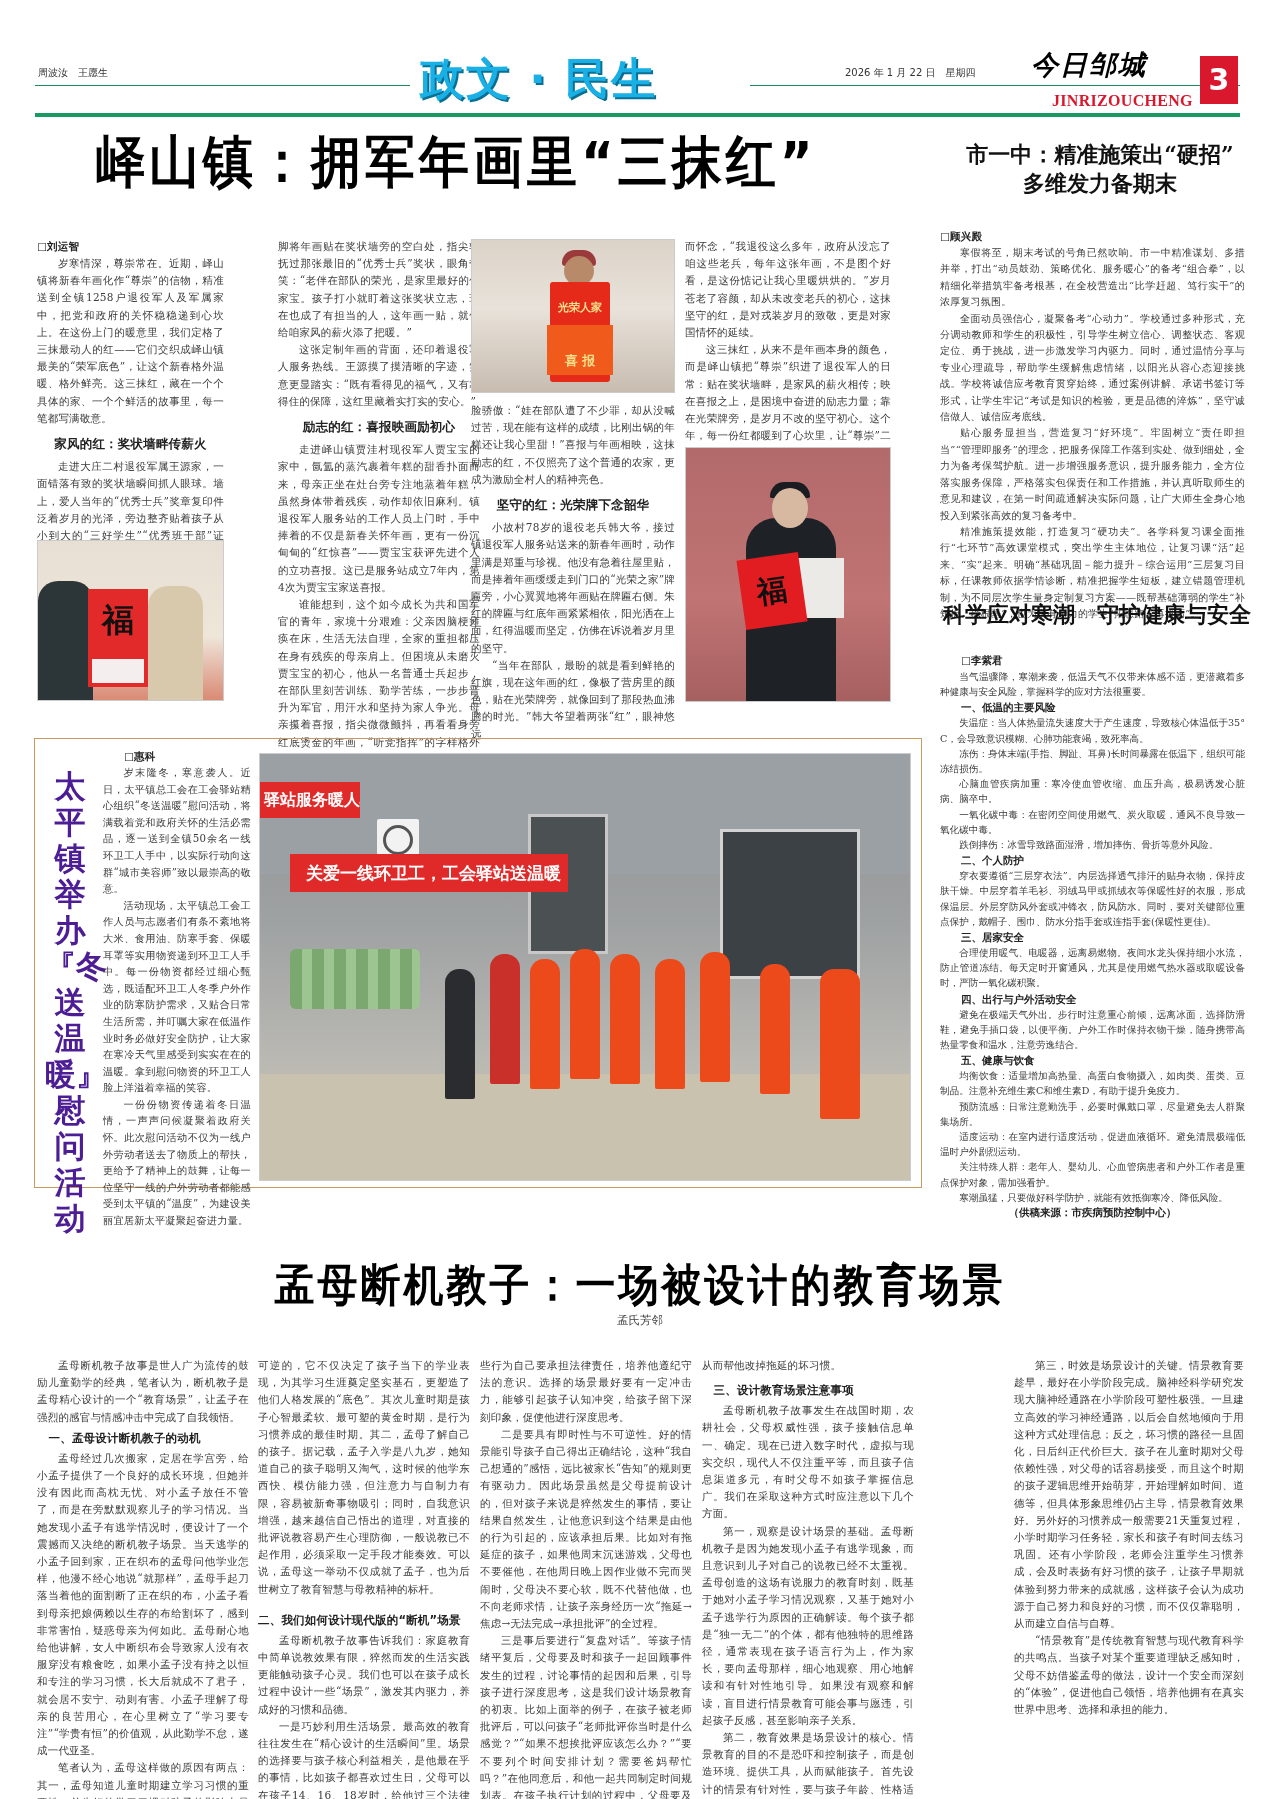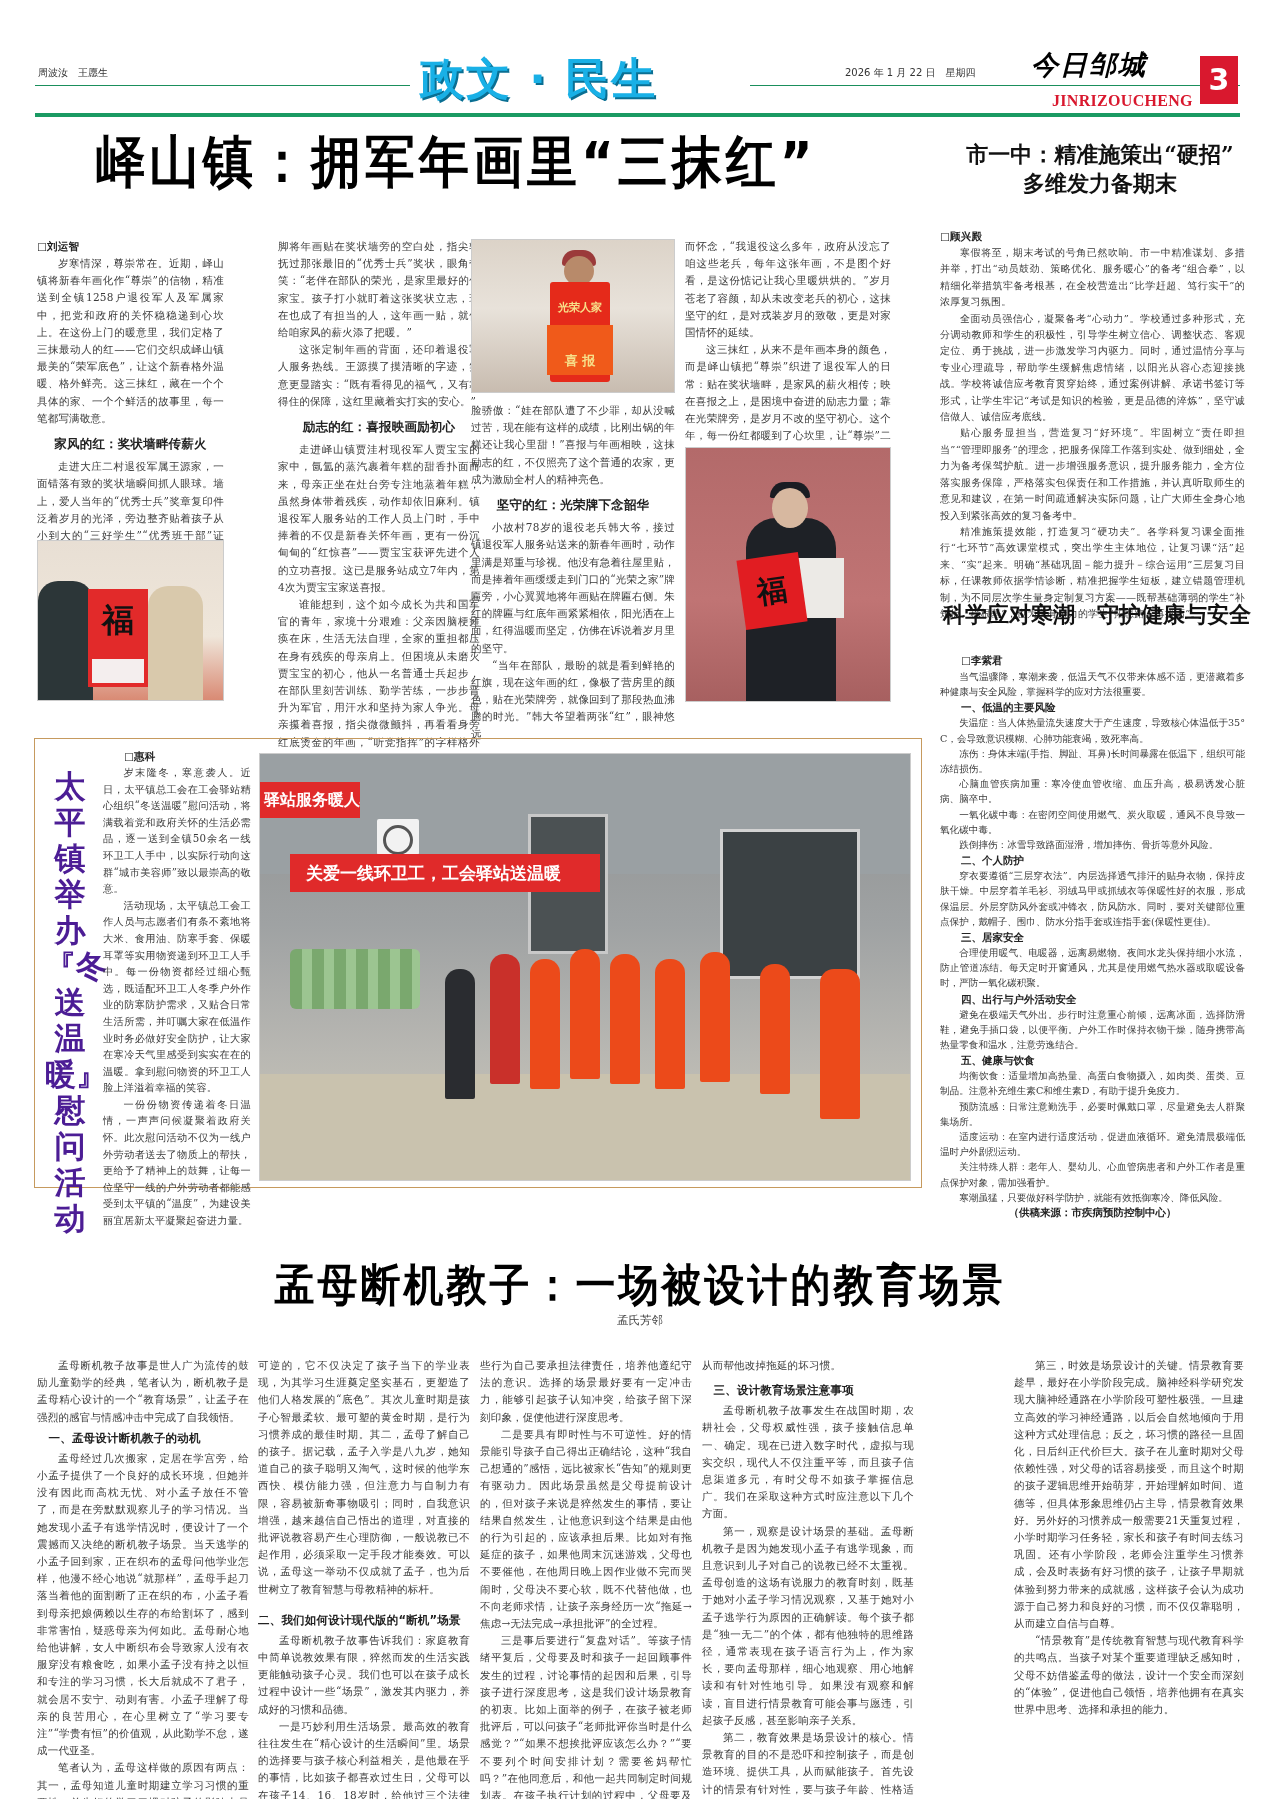--- a/index.html
+++ b/index.html
@@ -65,21 +65,21 @@
   
   .box { left: 34px; top: 738px; width: 888px; height: 450px; border: 1.5px solid #c69a5e; }
   .vtitle { left: 45px; top: 768px; width: 50px; font-family: "DejaVu Serif", serif; font-weight: bold; font-size: 31px; line-height: 36px; color: #4c1d95; text-align: center; }
   .photo4 { left: 259px; top: 753px; width: 652px; height: 428px; background: linear-gradient(180deg,#8e9090 0%,#9fa2a3 40%,#b8b7b2 70%,#cfcab9 100%); }
   .photo4 .wall { position:absolute; left:0; top:0; width:652px; height:120px; background:#9aa0a3; }
   .photo4 .door1 { position:absolute; left:268px; top:60px; width:80px; height:140px; background:#4b5153; border:3px solid #c8c8c8; }
   .photo4 .door2 { position:absolute; left:460px; top:75px; width:140px; height:150px; background:#3b4144; border:3px solid #d2d2d2; }
   .photo4 .ac { position:absolute; left:117px; top:65px; width:42px; height:36px; background:#f2f2f2; border-radius:2px; }
   .photo4 .ac::after { content:""; position:absolute; left:6px; top:6px; width:24px; height:24px; border-radius:50%; border:3px solid #555; }
   .photo4 .banner1 { position:absolute; left:0; top:28px; width:100px; height:36px; background:#e02a2a; color:#fff; font-family:"DejaVu Sans",sans-serif; font-weight:bold; font-size:16px; line-height:36px; padding-left:4px; white-space:nowrap; overflow:hidden; }
-  .photo4 .banner2 { position:absolute; left:30px; top:100px; width:310px; height:38px; background:#e02a2a; color:#fff; font-family:"DejaVu Sans",sans-serif; font-weight:bold; font-size:17px; line-height:38px; padding-left:16px; white-space:nowrap; overflow:hidden; }
+  .photo4 .banner2 { position:absolute; left:30px; top:100px; width:278px; height:38px; background:#e02a2a; color:#fff; font-family:"DejaVu Sans",sans-serif; font-weight:bold; font-size:17px; line-height:38px; padding-left:16px; white-space:nowrap; overflow:hidden; }
   .photo4 .ground { position:absolute; left:0; top:320px; width:652px; height:108px; background:#c9c2ae; }
   .photo4 .worker { position:absolute; width:30px; height:130px; background:#ec4a1a; border-radius:14px 14px 2px 2px; }
   .photo4 .bags { position:absolute; left:30px; top:195px; width:130px; height:60px; background:repeating-linear-gradient(90deg,#7aa86e 0 12px,#9cc591 12px 22px); border-radius:6px; }
 
   
   .h4 { left: 0; width: 1280px; top: 1255px; text-align: center; font-family: "DejaVu Sans", sans-serif; font-weight: bold; font-size: 40px; color: #000; letter-spacing: 3px; transform: scaleY(1.1); transform-origin: top center; }
   .bauthor { left: 0; width: 1280px; top: 1313px; text-align: center; font-family: "DejaVu Serif", serif; font-size: 11.5px; color: #444; }
   .bsub { font-family: "DejaVu Sans", sans-serif; font-weight: bold; font-size: 11.5px; color: #222; line-height: 24px; }
 </style>
 </head>

